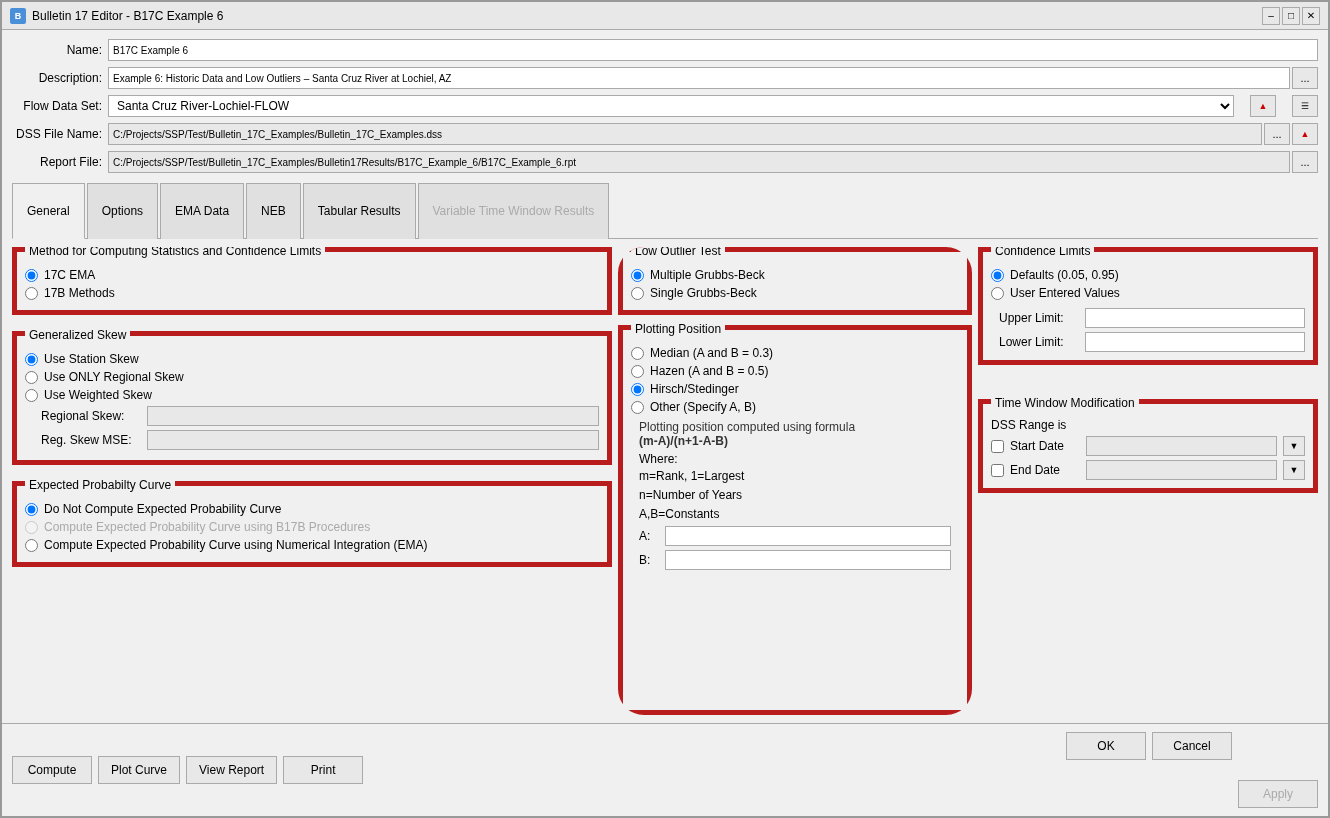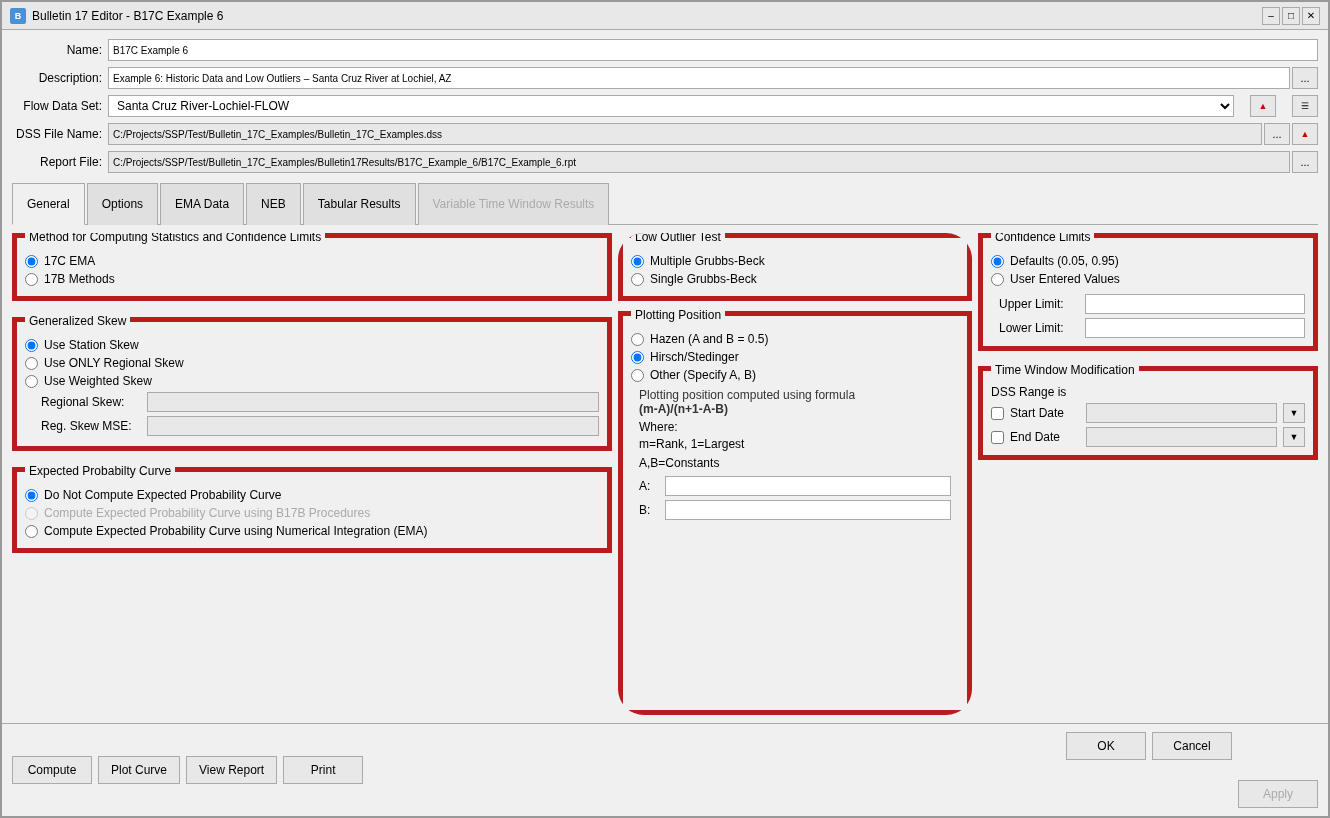--- a/index.html
+++ b/index.html
@@ -152,21 +152,21 @@
       background: #e8e8e8;
     }
     .tabs-bar {
       display: flex;
       gap: 0;
       border-bottom: 1px solid #aaa;
       margin-top: 4px;
       flex-shrink: 0;
     }
     .tab {
-      padding: 13px 14px;
+      padding: 20px 14px;
       border: 1px solid #aaa;
       border-bottom: none;
       background: #e0e0e0;
       cursor: pointer;
       font-size: 12px;
       margin-right: 2px;
       position: relative;
       top: 1px;
     }
     .tab.active {
@@ -350,21 +350,21 @@
       gap: 0;
       flex: 1;
       overflow: hidden;
       border-radius: 26px;
     }
     .right-col {
       width: 340px;
       flex-shrink: 0;
       display: flex;
       flex-direction: column;
-      gap: 5px;
+      gap: 24px;
     }
     .left-col {
       width: 600px;
       flex-shrink: 0;
       display: flex;
       flex-direction: column;
       gap: 6px;
     }
     .section-box {
       border: 5px solid #b91c1c;
@@ -518,37 +518,42 @@
           </div>
           <div class="radio-row">
             <input type="radio" name="low_outlier" id="r_single_gb" style="">
             <label for="r_single_gb" class="radio-label">Single Grubbs-Beck</label>
           </div>
         </div>
 
         <div class="section-box" style="padding-top:14px; margin-top:10px; flex: 1;">
           <span class="section-legend">Plotting Position</span>
           <div class="radio-row">
+            <input type="radio" name="plotting" id="r_median" style="">
+            <label for="r_median" class="radio-label">Median (A and B = 0.3)</label>
+          </div>
+          <div class="radio-row">
             <input type="radio" name="plotting" id="r_hazen" style="">
             <label for="r_hazen" class="radio-label">Hazen (A and B = 0.5)</label>
           </div>
           <div class="radio-row">
             <input type="radio" name="plotting" id="r_hirsch" checked="" style="">
             <label for="r_hirsch" class="radio-label">Hirsch/Stedinger</label>
           </div>
           <div class="radio-row">
             <input type="radio" name="plotting" id="r_other" style="">
             <label for="r_other" class="radio-label">Other (Specify A, B)</label>
           </div>
           <div class="pp-formula">
             <span>Plotting position computed using formula</span><br>
             <span class="pp-formula-bold">(m-A)/(n+1-A-B)</span>
           </div>
           <div class="pp-where">Where:</div>
           <div class="pp-desc">m=Rank, 1=Largest</div>
+          <div class="pp-desc">n=Number of Years</div>
           <div class="pp-desc">A,B=Constants</div>
           <div class="pp-ab-row">
             <span class="pp-ab-label">A:</span>
             <input class="pp-ab-input" type="text" style="">
           </div>
           <div class="pp-ab-row">
             <span class="pp-ab-label">B:</span>
             <input class="pp-ab-input" type="text" style="">
           </div>
         </div>

